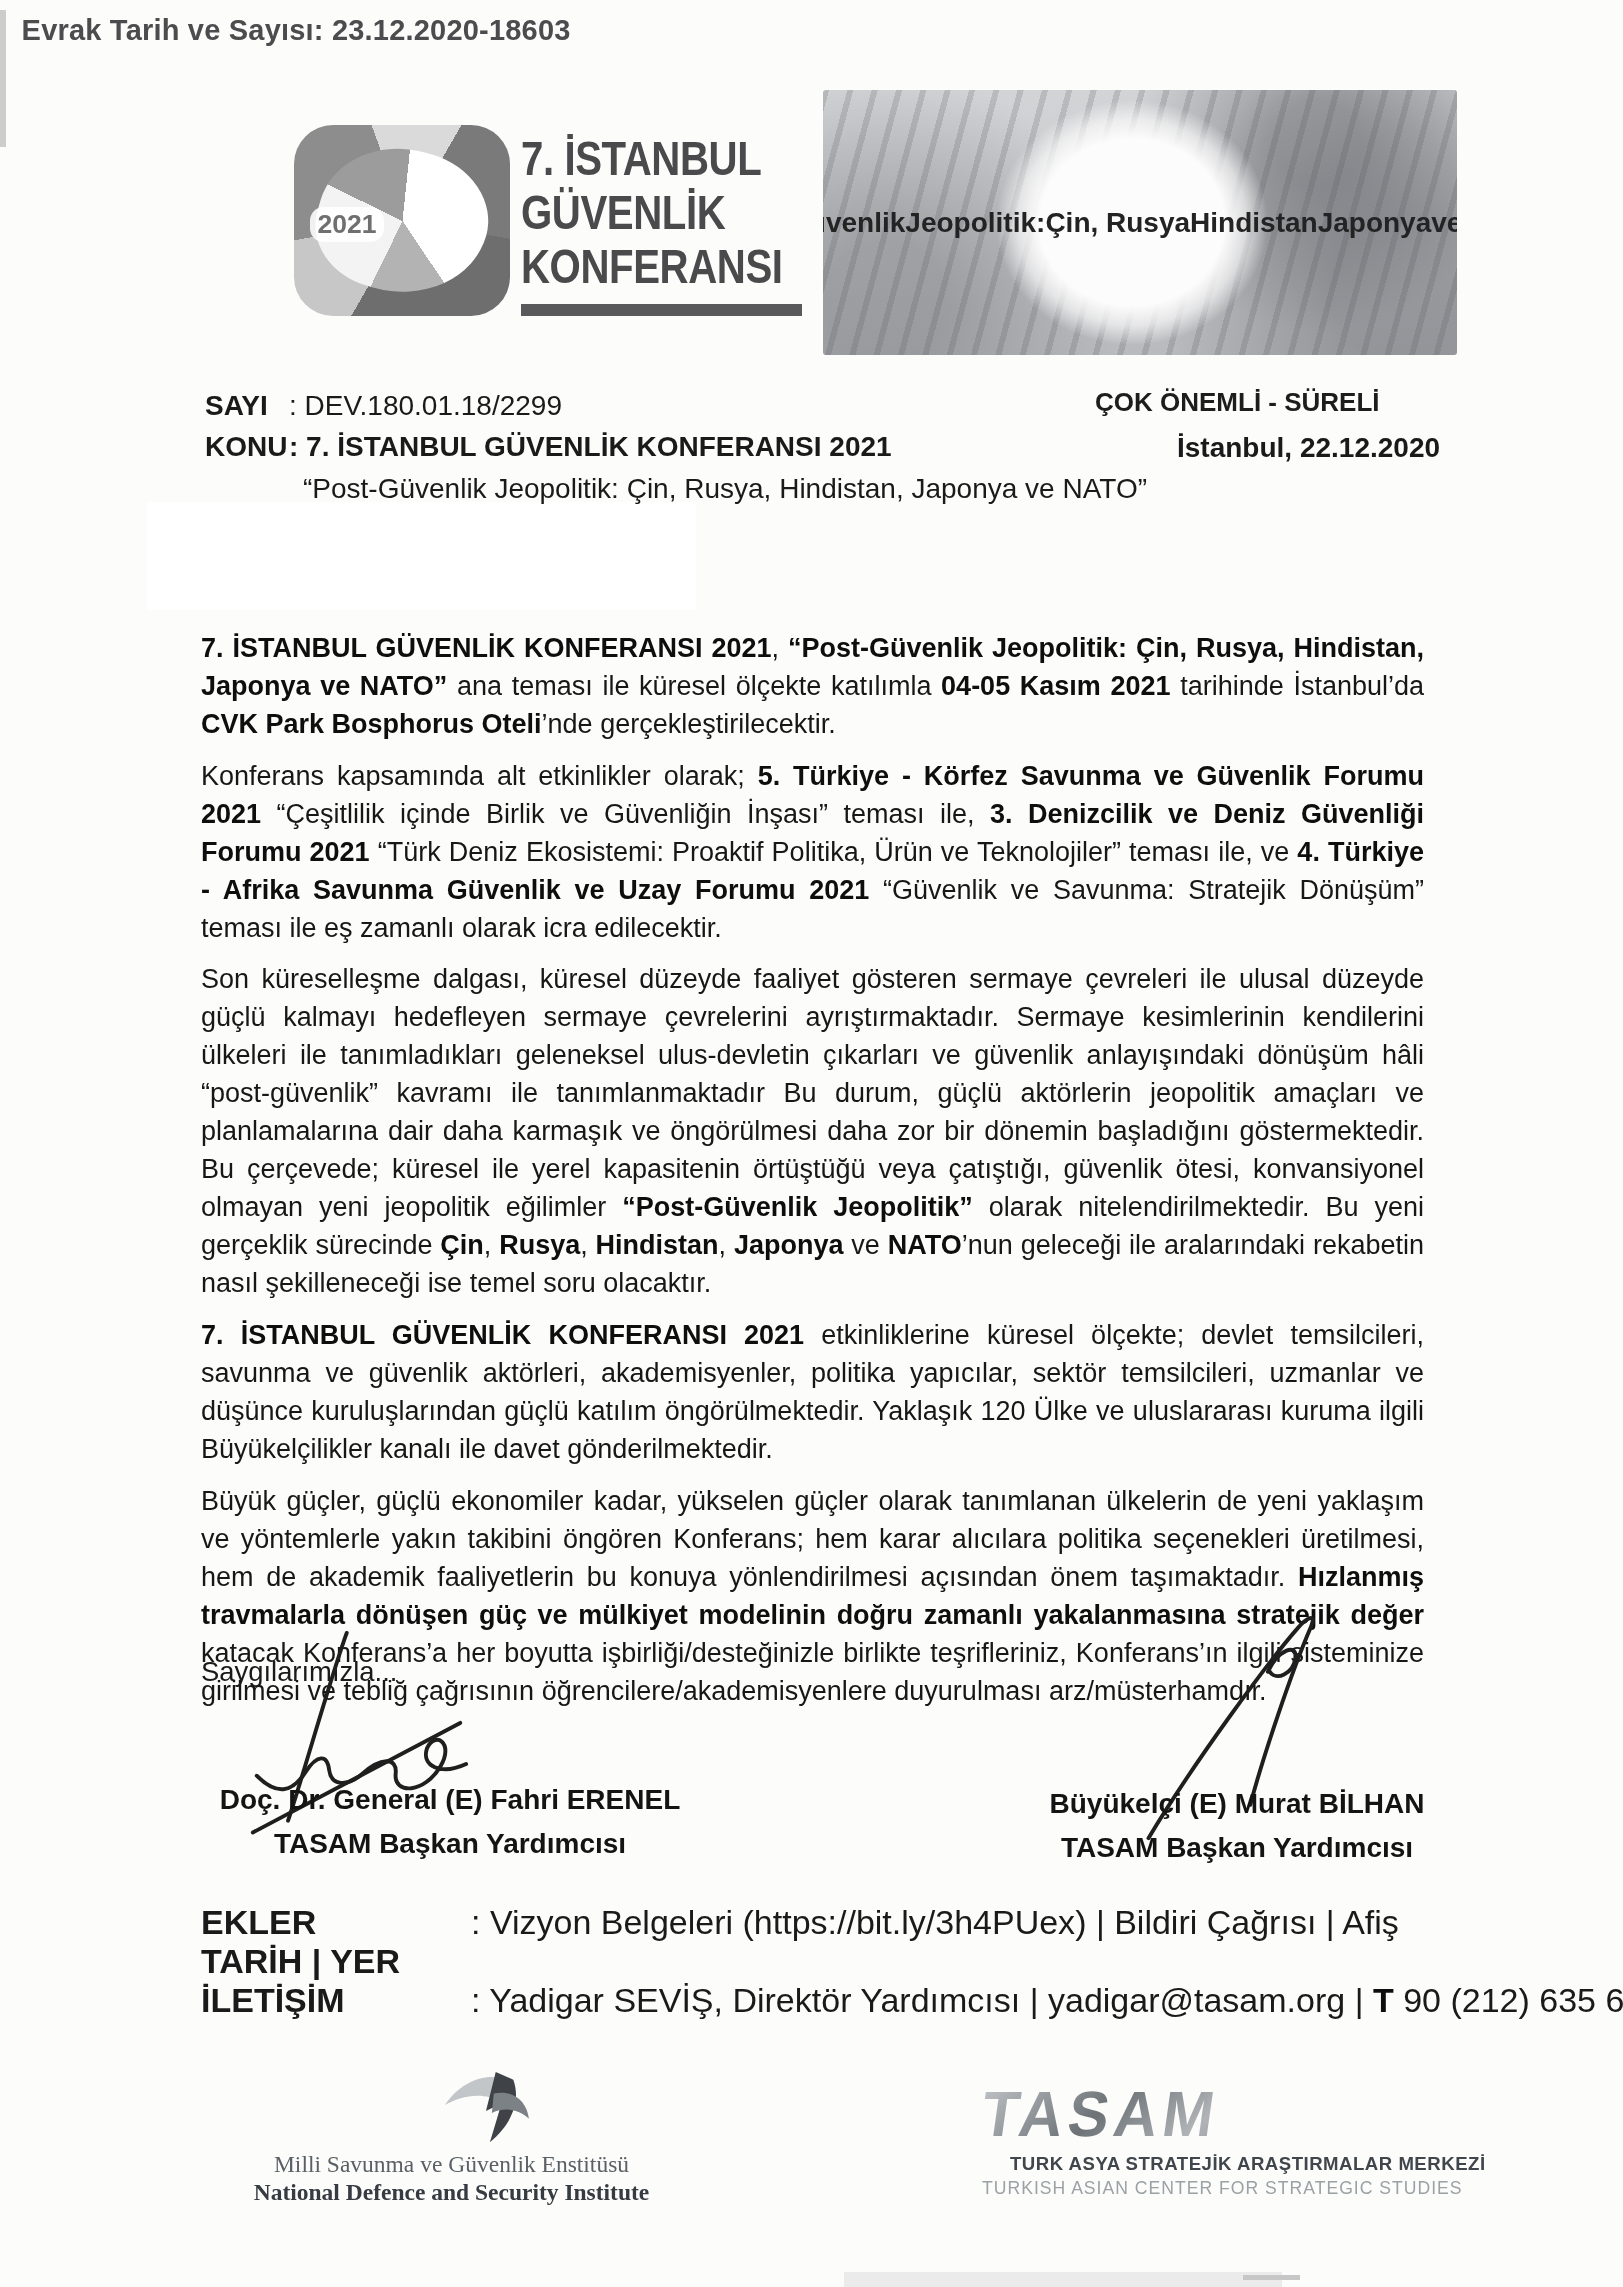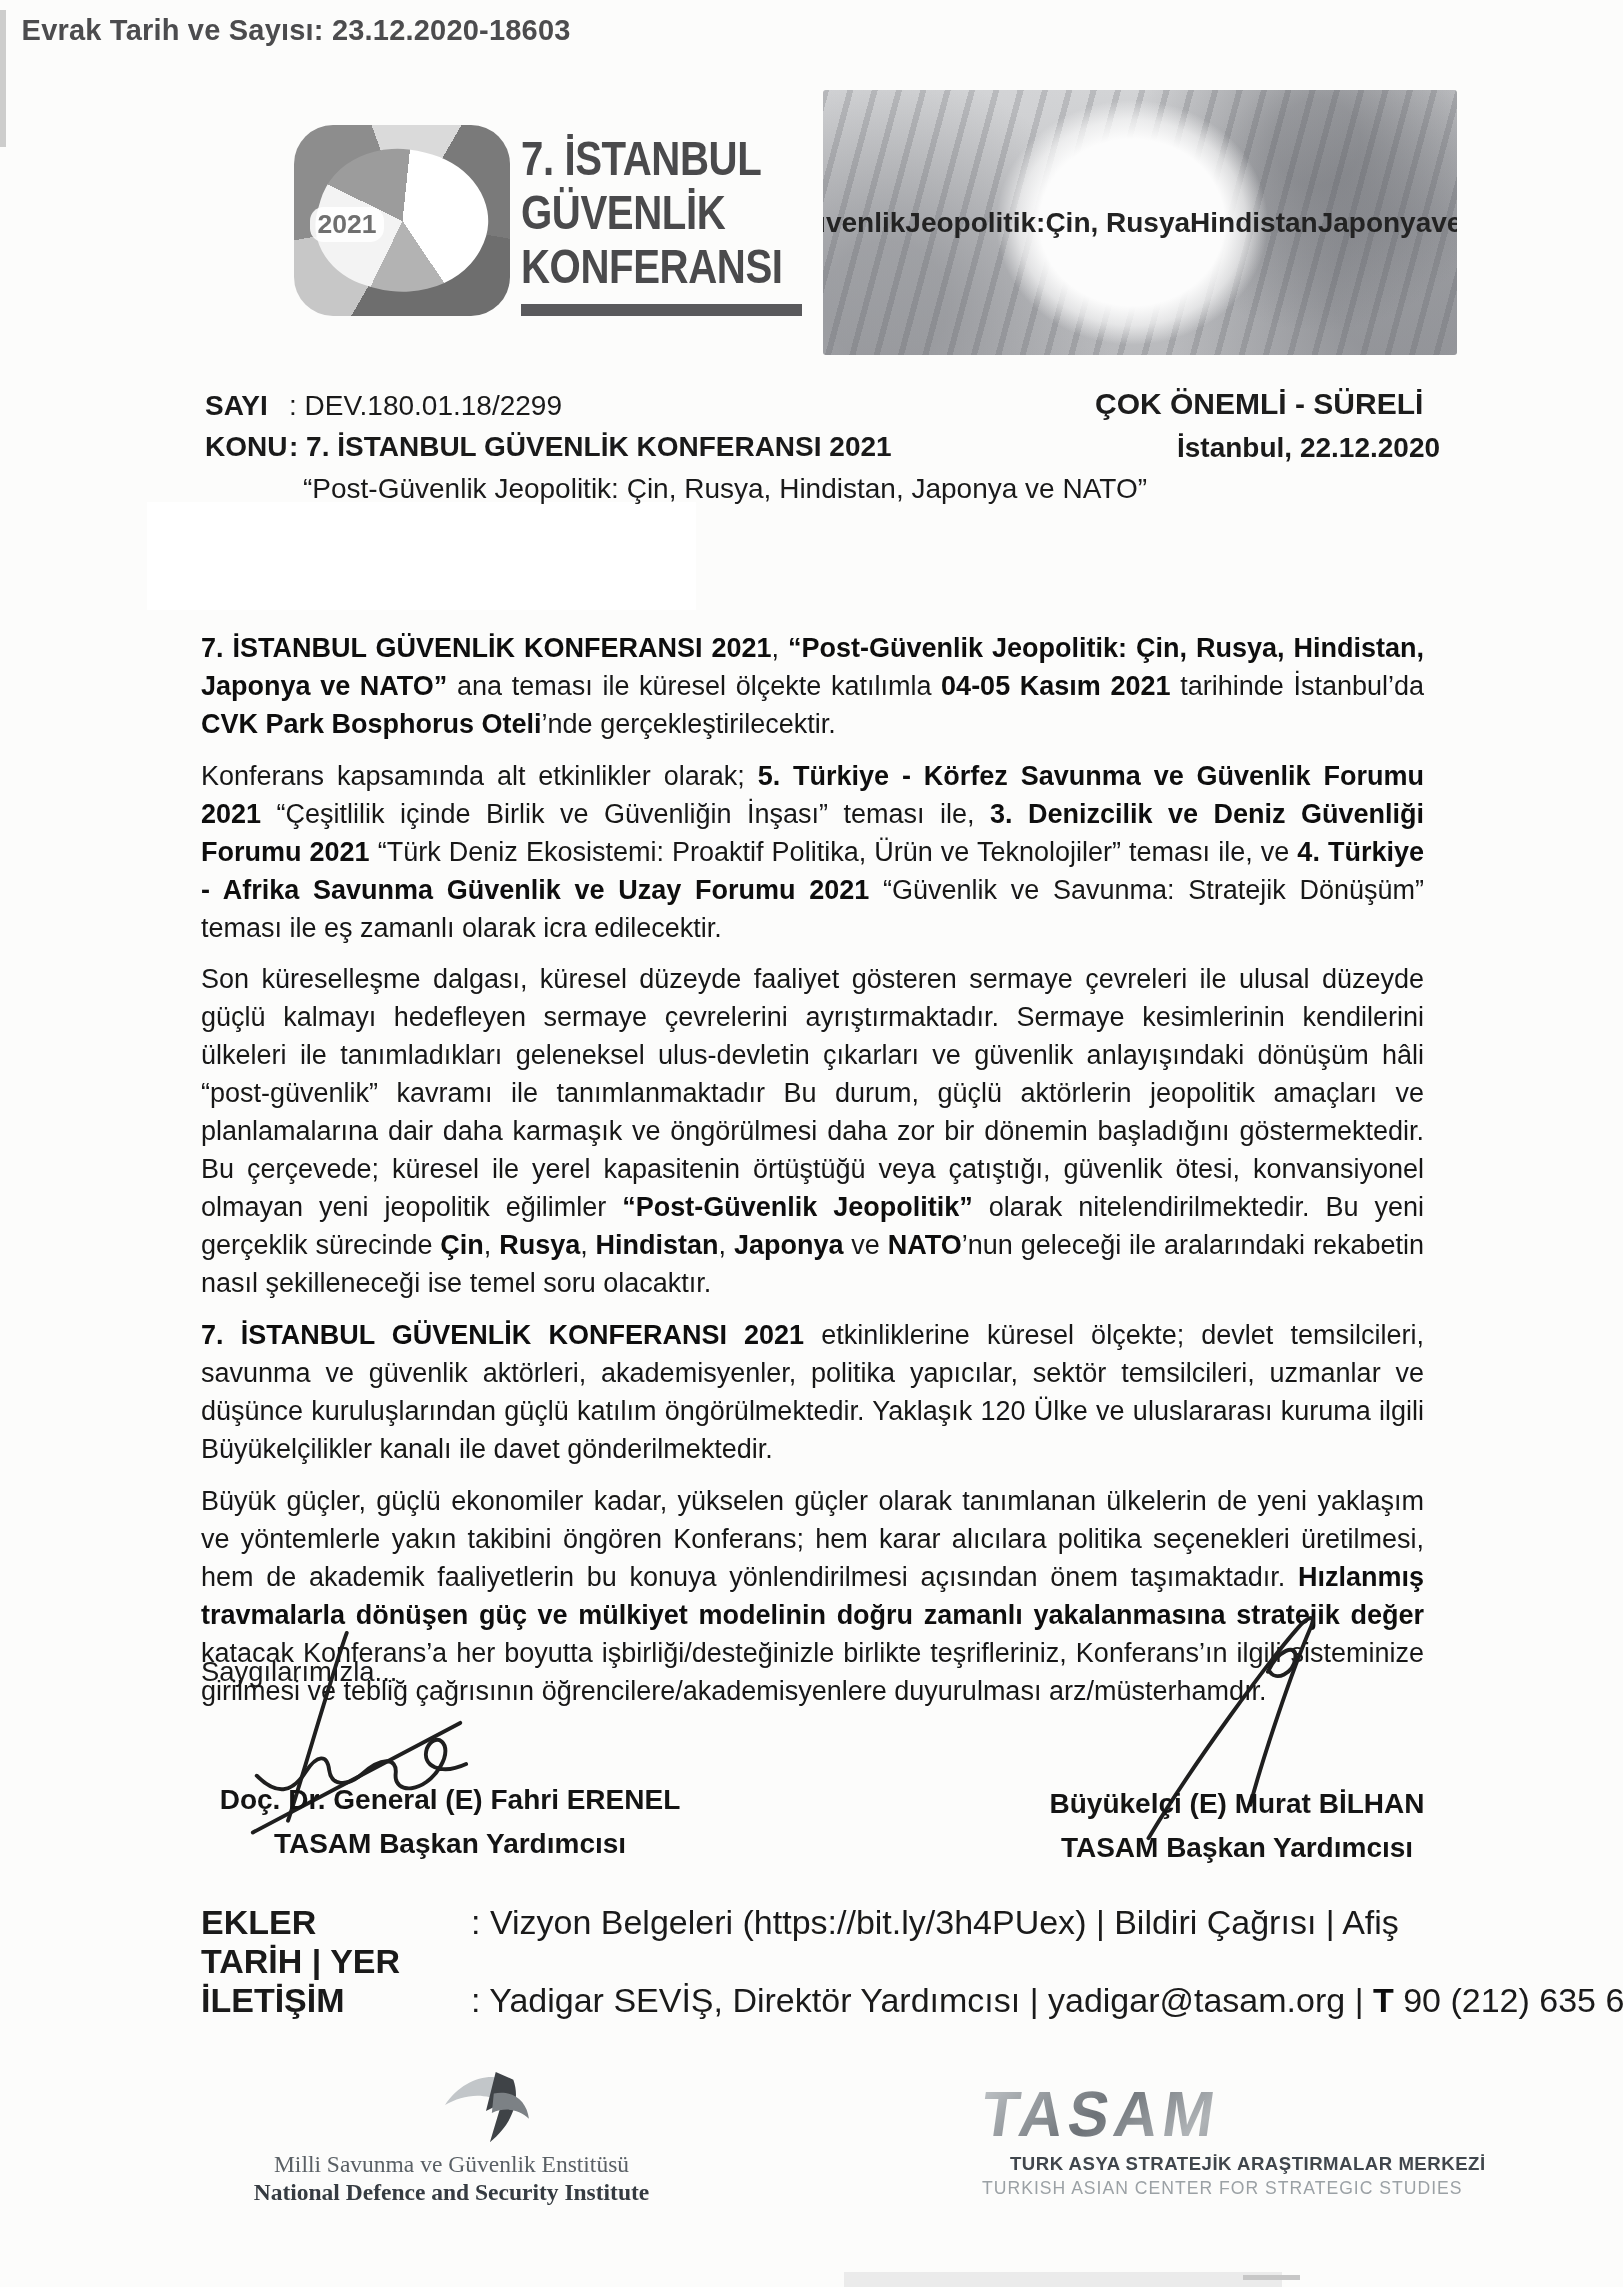--- a/index.html
+++ b/index.html
@@ -36,21 +36,21 @@
     background:radial-gradient(closest-side,#fcfcfc 68%,rgba(252,252,252,.65) 84%,rgba(252,252,252,0) 100%);}
   .theme-line{font-size:28px;line-height:37px;font-weight:700;color:#232323;text-align:center;white-space:nowrap;}
 
   
   .meta-row{font-size:28px;white-space:nowrap;}
   .meta-label{display:inline-block;width:84px;font-weight:700;}
   #sayi-row{left:205px;top:390px;}
   #konu-row{left:205px;top:431px;font-weight:700;}
   #konu-row .meta-label{font-weight:700;}
   #konu-sub{left:303px;top:473px;font-size:28px;white-space:nowrap;}
-  #priority{left:1095px;top:387px;font-size:30px;font-weight:700;color:#1d1d1d;white-space:nowrap;}
+  #priority{left:1095px;top:387px;font-size:26px;font-weight:700;color:#1d1d1d;white-space:nowrap;}
   #dateline{left:1177px;top:432px;font-size:28px;font-weight:700;white-space:nowrap;}
   #white-box{left:147px;top:502px;width:549px;height:108px;background:#ffffff;}
 
   
   #body-text{left:201px;top:629px;width:1223px;font-size:27px;line-height:38px;
     text-align:justify;color:#171717;}
   #body-text p{margin:0 0 13.7px 0;}
   #body-text p:last-child{margin-bottom:0;}
   .b{font-weight:700;color:#0e0e0e;}
   .u{margin-top:12px;}

